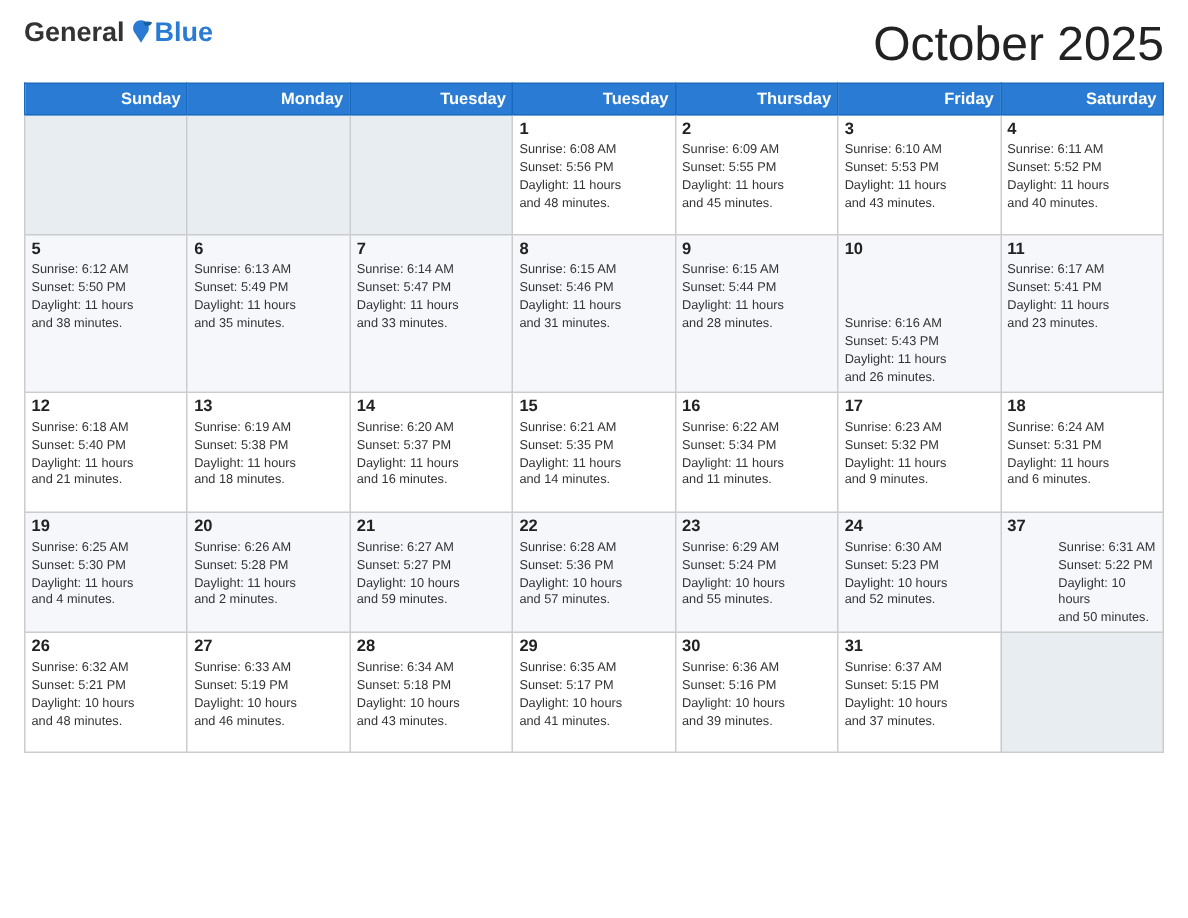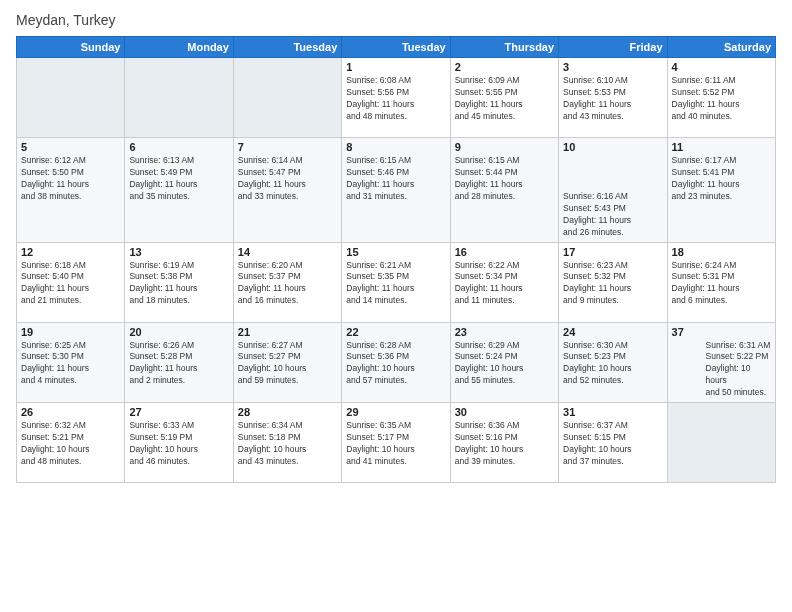--- a/index.html
+++ b/index.html
@@ -97,22 +97,32 @@
     }
     .empty-cell {
       background: #e8edf2 !important;
     }
   </style>
 </head>
 <body>
 
 <div class="page">
   <div class="header">
+    <div class="logo">
+      <div class="logo-text">
+        <span class="logo-general">General</span>
+        <svg class="logo-icon" viewBox="0 0 24 24" fill="#2a7bd4">
+          <path d="M12 2C8 2 5 5 5 9c0 2 1 4 2 5l5 8 5-8c1-1 2-3 2-5 0-4-3-7-7-7z" fill="#2a7bd4"></path>
+          <path d="M14 4 Q18 2 22 4 Q20 8 16 7 Z" fill="#1a5fa0"></path>
+        </svg>
+        <span class="logo-blue">Blue</span>
+      </div>
+    </div>
     <div class="title-block">
-      <div class="location">Meydan, Turkey</div>
+      <div class="month-title">October 2025</div>
     </div>
   </div>
 
   <table class="calendar">
     <thead>
       <tr>
       <th>Sunday</th>
           <th>Monday</th>
           <th>Tuesday</th>
           <th>Tuesday</th>

